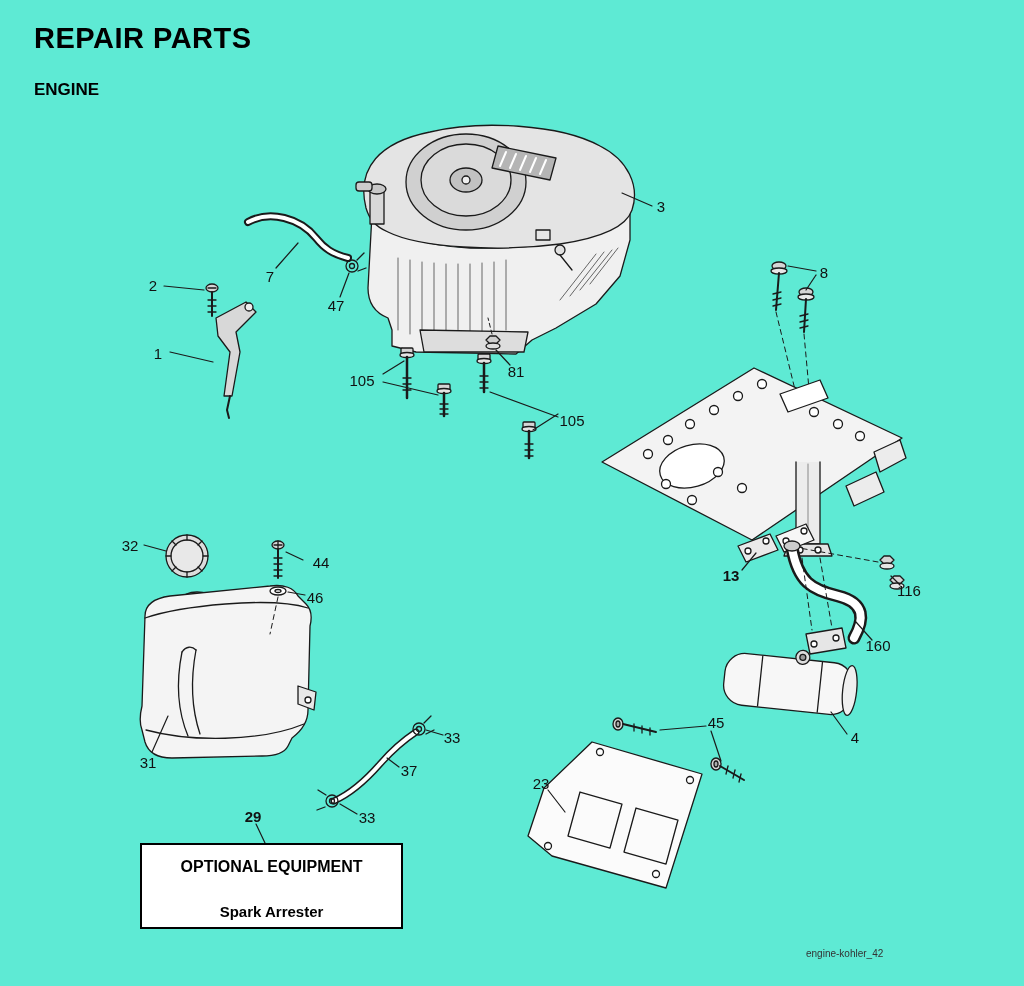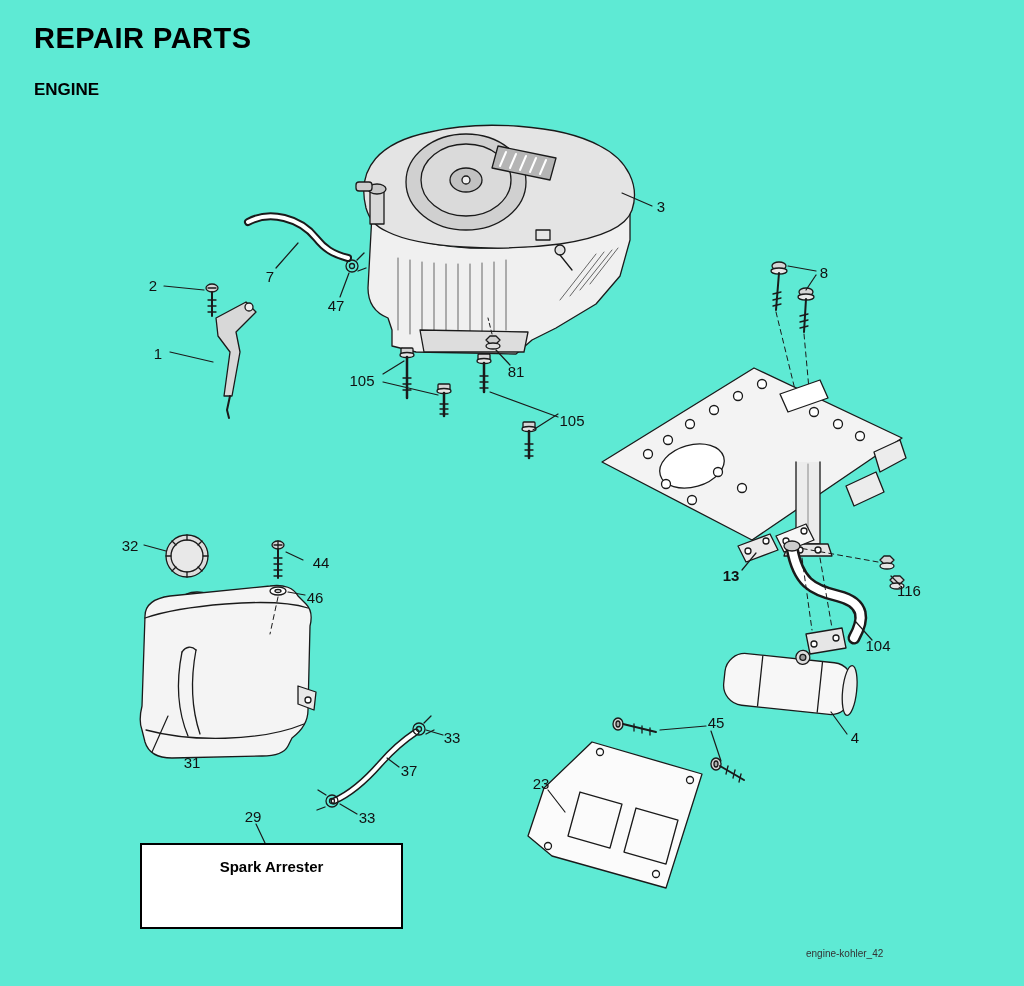--- a/index.html
+++ b/index.html
@@ -11,21 +11,21 @@
   .hdr-sub     { position:absolute; left:60px;  top:61px; font-size:19px; font-weight:bold; }
   .hdr-section { position:absolute; left:34px;  top:80px; font-size:17px; font-weight:bold; }
 
   svg.drawing { position:absolute; left:0; top:0; }
 
   .callout-layer { position:absolute; left:0; top:0; width:1024px; height:986px; pointer-events:none; }
   .callout { position:absolute; transform:translate(-50%,-50%); font-size:15px; color:#111; white-space:nowrap; }
 
   .optional-box { position:absolute; left:140px; top:843px; width:263px; height:86px; border:2px solid #000; text-align:center; background:#fff; }
   .optional-box .t1 { margin-top:13px; font-size:16px; font-weight:bold; }
-  .optional-box .t2 { margin-top:13px; font-size:15px; font-weight:bold; }
+  .optional-box .t2 { margin-top:27px; font-size:15px; font-weight:bold; }
 
   .footer-tag { position:absolute; left:806px; top:948px; font-size:10px; color:#333; }
 </style>
 </head>
 <body>
 
 <div class="page">
 
   <div class="hdr-title">REPAIR PARTS</div>
   <div class="hdr-section">ENGINE</div>
@@ -338,33 +338,34 @@
       <span class="callout" style="left: 270px; top: 276px;">7</span>
       <span class="callout" style="left: 336px; top: 305px;">47</span>
       <span class="callout" style="left: 153px; top: 285px;">2</span>
       <span class="callout" style="left: 158px; top: 353px;">1</span>
       <span class="callout" style="left: 362px; top: 380px;">105</span>
       <span class="callout" style="left: 516px; top: 371px;">81</span>
       <span class="callout" style="left: 572px; top: 420px;">105</span>
       <span class="callout" style="left: 824px; top: 272px;">8</span>
       <span class="callout" style="left: 731px; top: 575px; font-weight: bold;">13</span>
       <span class="callout" style="left: 909px; top: 590px;">116</span>
-      <span class="callout" style="left: 878px; top: 645px;">104</span>
+      <span class="callout" style="left: 878px; top: 645px;">160</span>
       <span class="callout" style="left: 130px; top: 545px;">32</span>
       <span class="callout" style="left: 313px; top: 562px; margin-left: 8px;">44</span>
       <span class="callout" style="left: 315px; top: 597px;">46</span>
-      <span class="callout" style="left: 148px; top: 762px; margin-left: 44px;">31</span>
+      <span class="callout" style="left: 148px; top: 762px;">31</span>
       <span class="callout" style="left: 452px; top: 737px;">33</span>
       <span class="callout" style="left: 409px; top: 770px;">37</span>
       <span class="callout" style="left: 367px; top: 817px;">33</span>
-      <span class="callout" style="left: 253px; top: 816px;">29</span>
+      <span class="callout" style="left: 253px; top: 816px; font-weight: bold;">29</span>
       <span class="callout" style="left: 541px; top: 783px;">23</span>
       <span class="callout" style="left: 716px; top: 722px;">45</span>
       <span class="callout" style="left: 855px; top: 737px;">4</span>
     </div>
 
   <div class="optional-box">
+    <div class="t1">OPTIONAL EQUIPMENT</div>
     <div class="t2">Spark Arrester</div>
   </div>
 
   <div class="footer-tag">engine-kohler_42</div>
 
 </div>
 
 </body></html>

